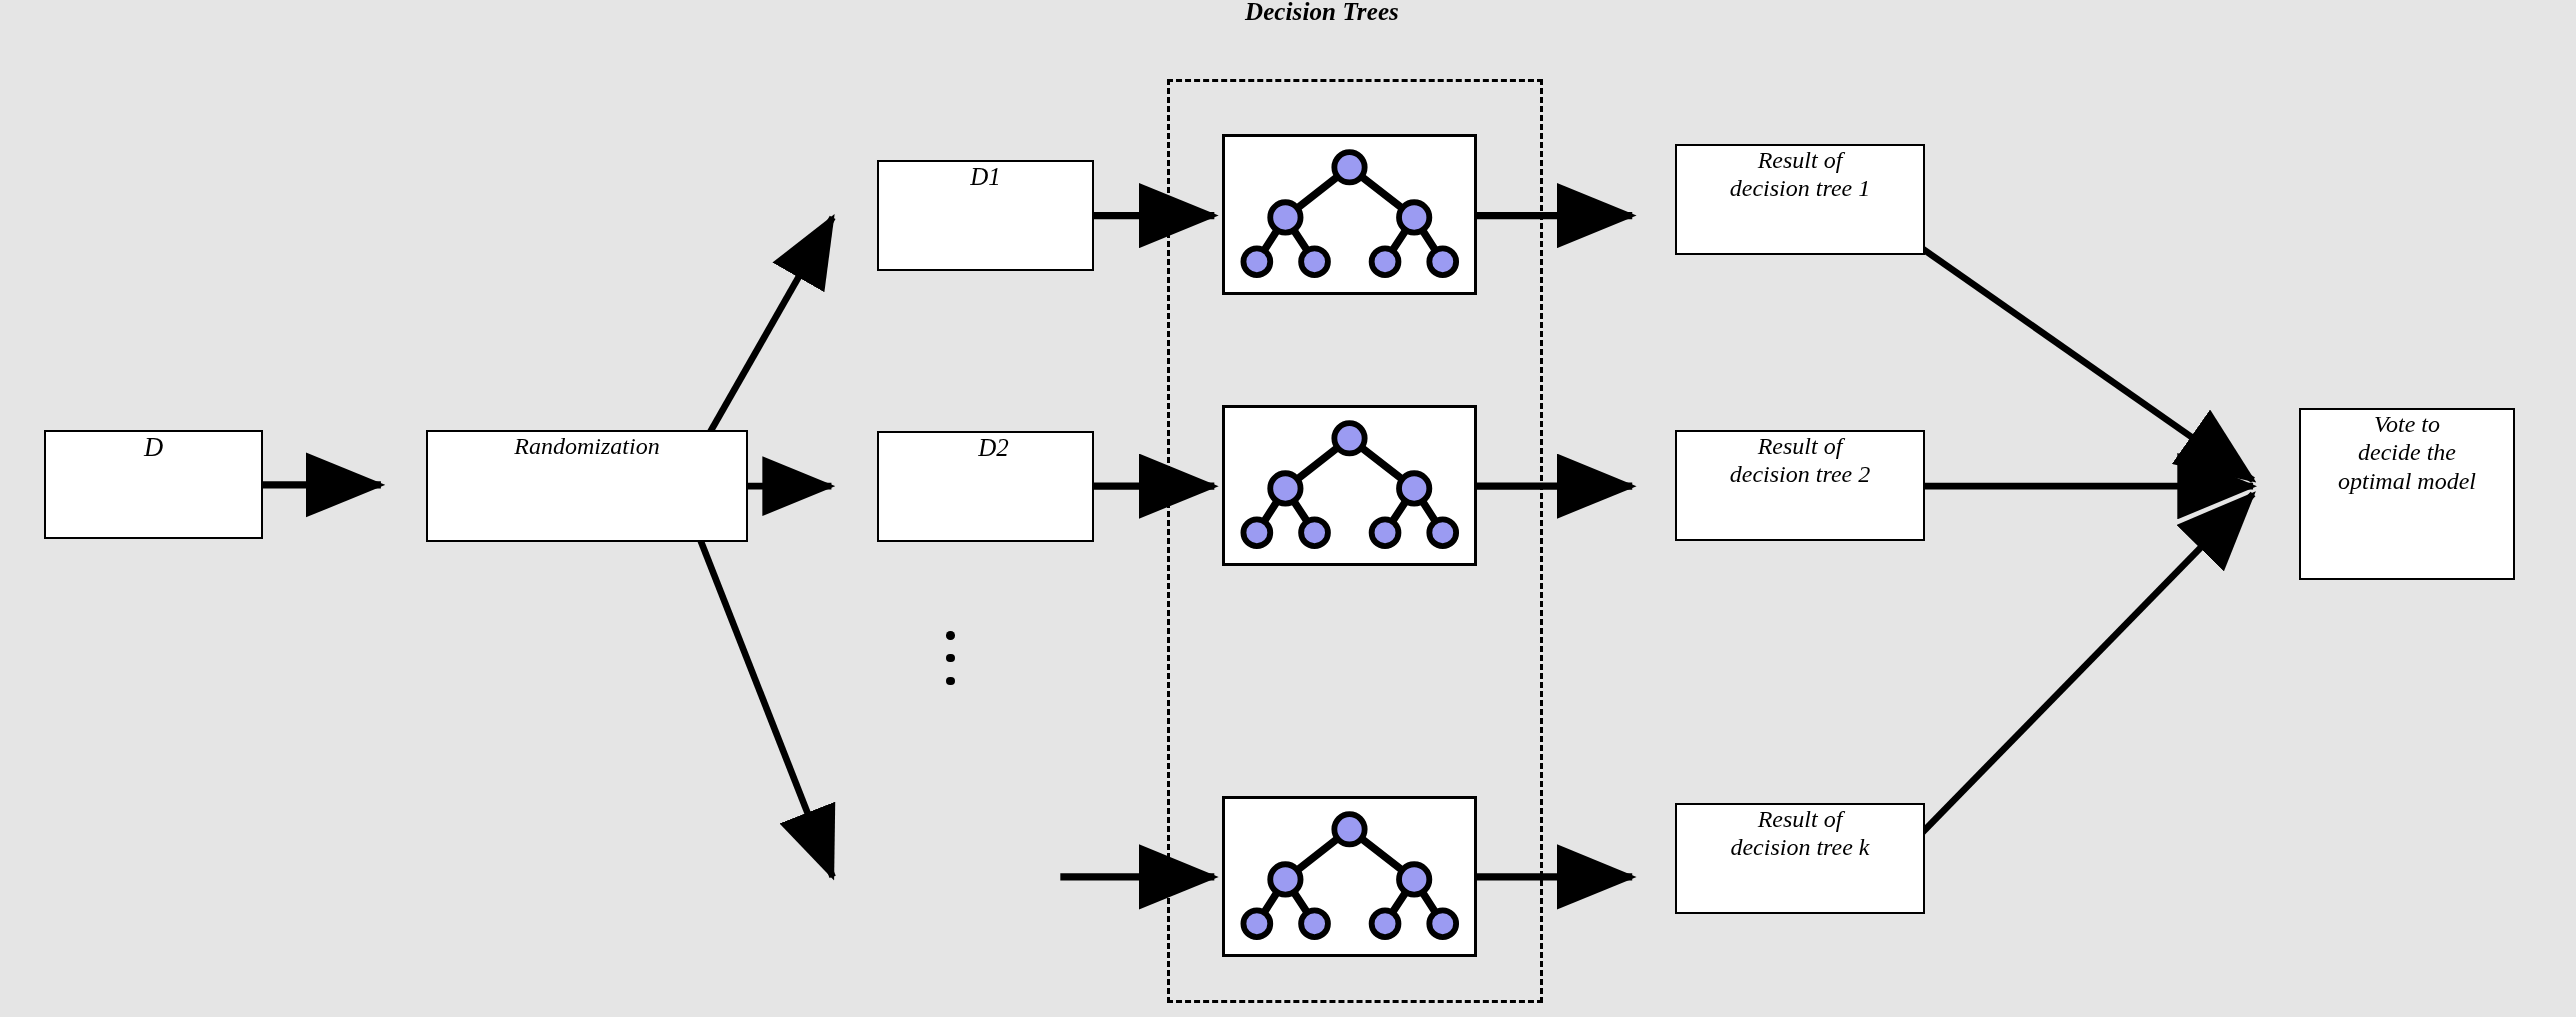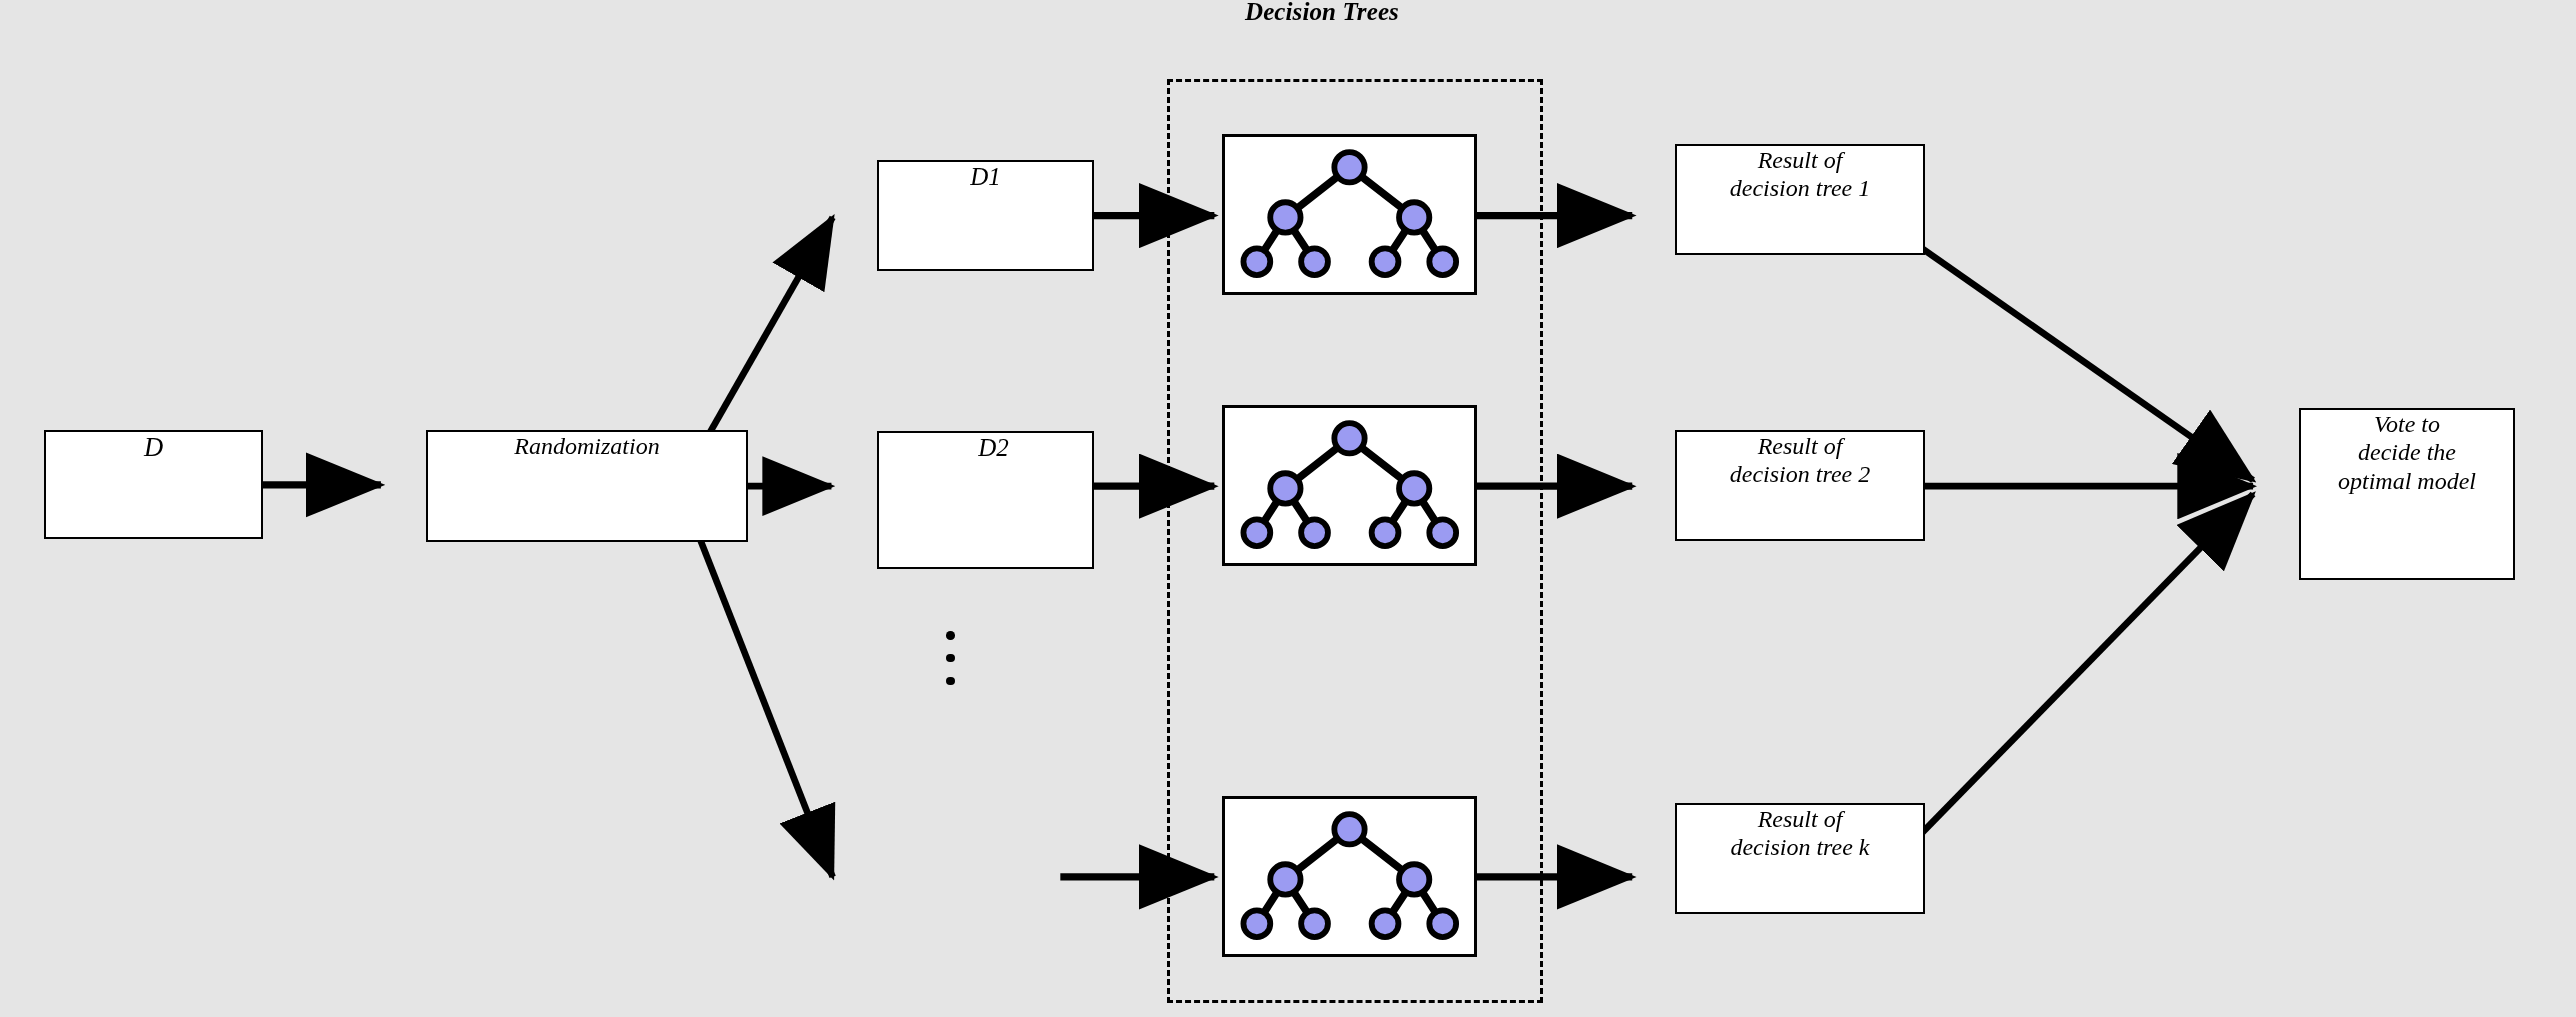--- a/index.html
+++ b/index.html
@@ -110,21 +110,21 @@
   </div>
 
   <div class="box" style="left:391px;top:430px;width:322px;height:112px;font-size:24px;">
     <span class="label">Randomization</span>
   </div>
 
   <div class="box" style="left:842px;top:160px;width:217px;height:111px;font-size:25px;">
     <span class="label">D1</span>
   </div>
 
-  <div class="box" style="left:842px;top:431px;width:217px;height:138px;font-size:25px;padding-left:16px;">
+  <div class="box" style="left:842px;top:431px;width:217px;height:111px;font-size:25px;padding-left:16px;">
     <span class="label">D2</span>
   </div>
 
 
   <div class="treebox" style="left:1222px;top:134px;width:255px;height:161px;">
     <svg viewBox="0 0 422 266" xmlns="http://www.w3.org/2000/svg">
       <g stroke="#000000" stroke-width="13" stroke-linecap="round">
         <line x1="211" y1="52" x2="101" y2="138"></line>
         <line x1="211" y1="52" x2="322" y2="138"></line>
         <line x1="101" y1="138" x2="52" y2="214"></line>

